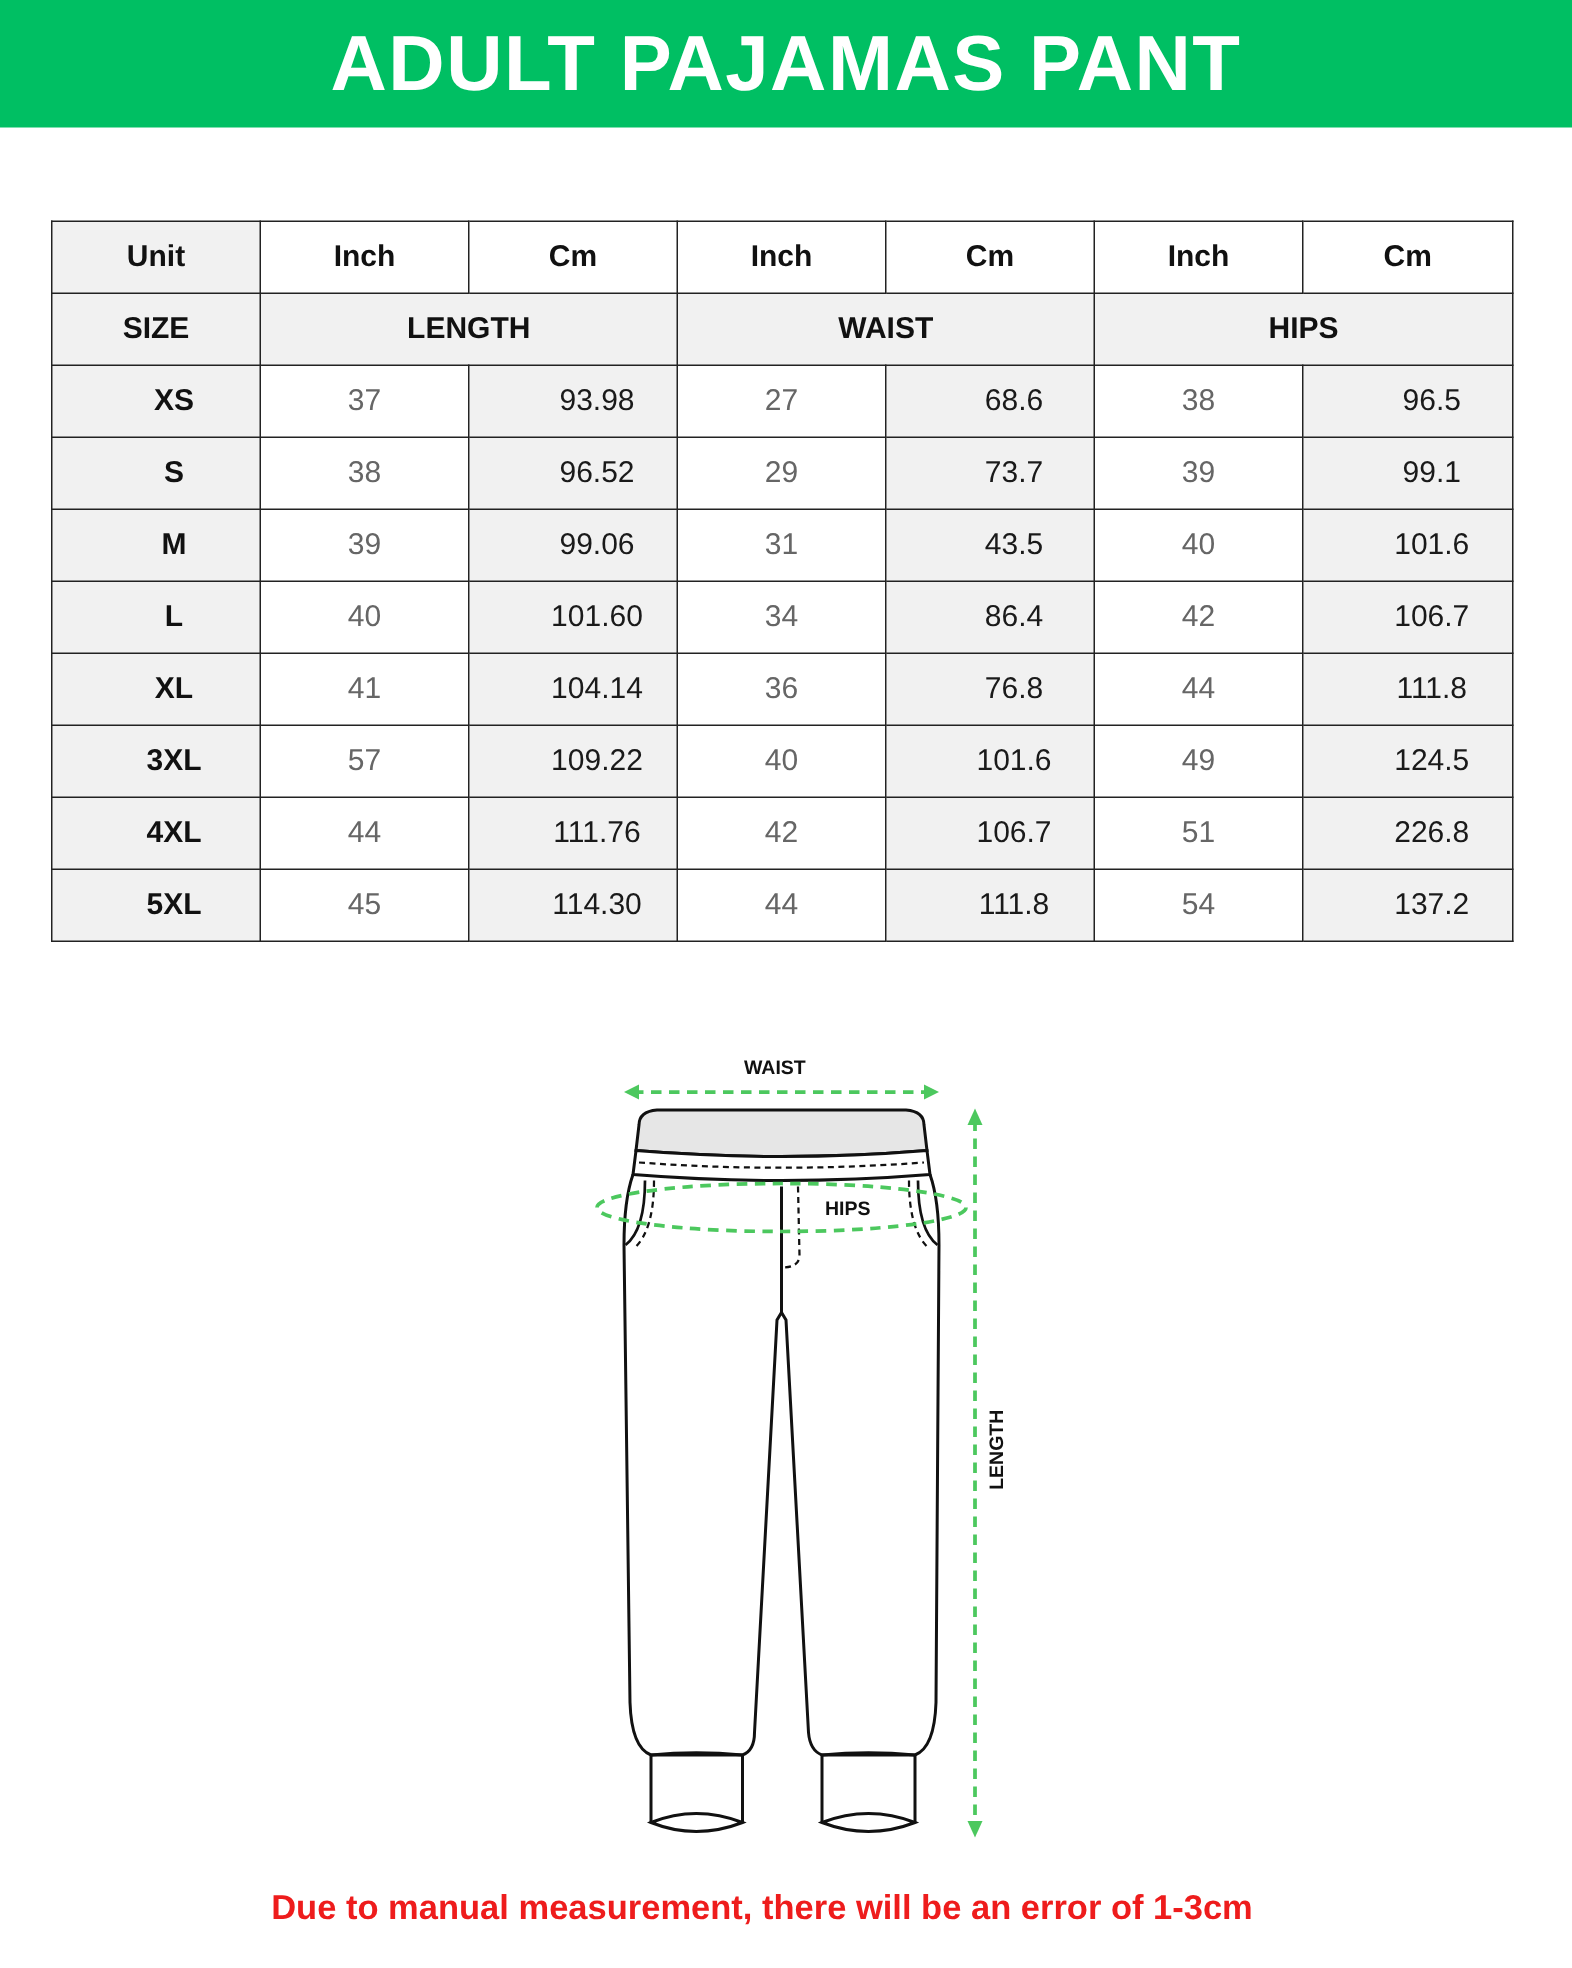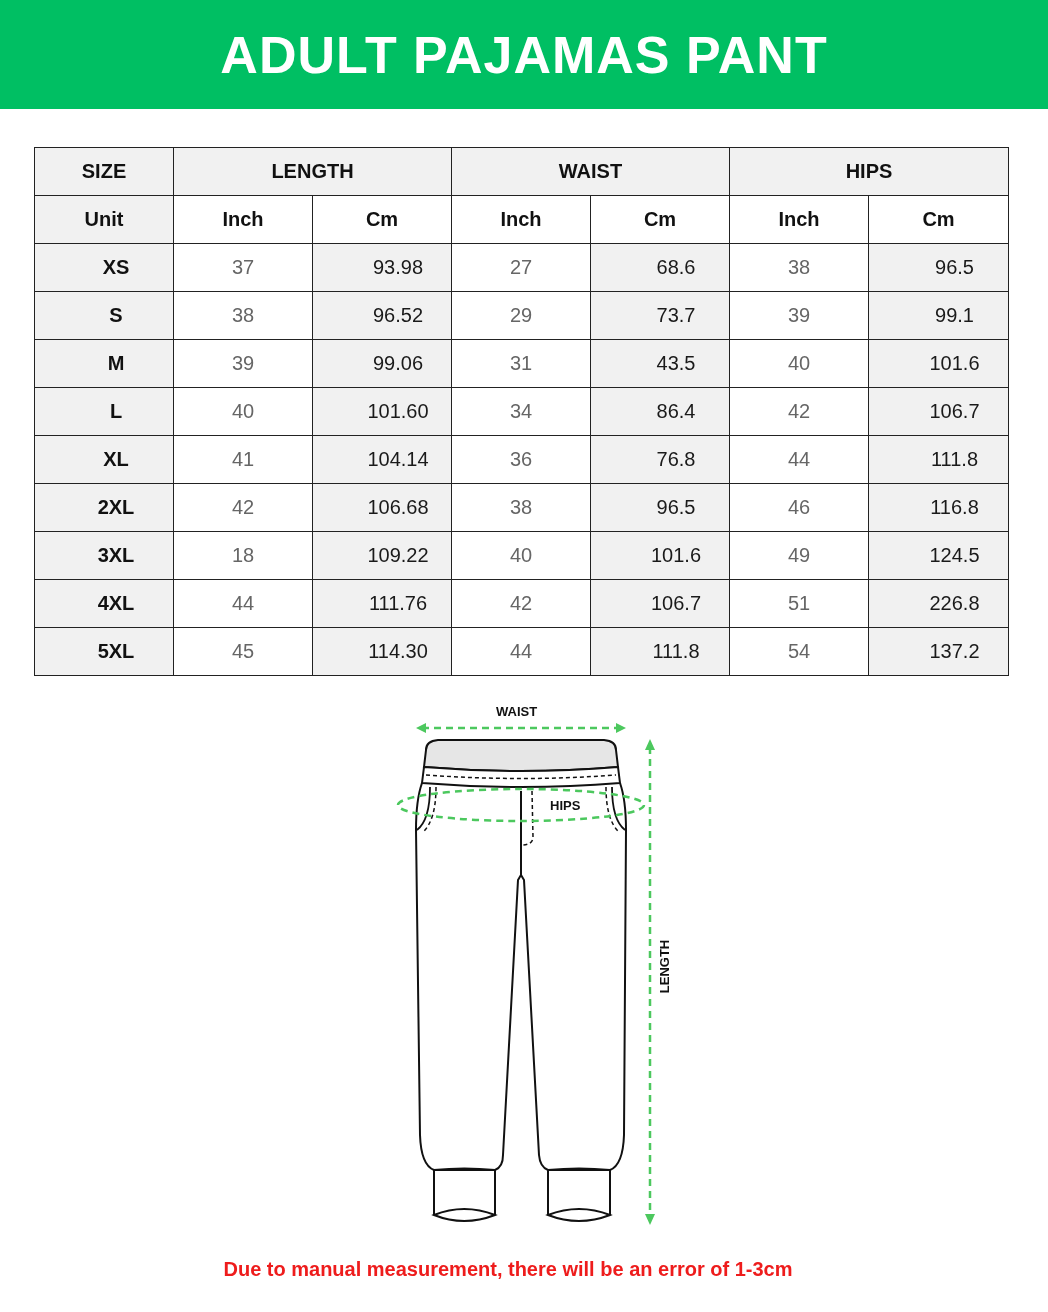--- a/index.html
+++ b/index.html
@@ -1,20 +1,20 @@
 <!DOCTYPE html>
 <html><head>
   <meta charset="utf-8">
   <style>
     * { box-sizing: border-box; margin: 0; padding: 0; }
     html, body { width: 1048px; height: 1312px; background: #ffffff; overflow: hidden; }
     body { position: relative; font-family: "Liberation Sans", "DejaVu Sans", sans-serif; }
 
     .banner {
-      position: absolute; left: 0; top: 0; width: 1048px; height: 109px;
+      position: absolute; left: 0; top: 0; width: 1048px; height: 85px;
       background: #00bf63;
       display: flex; align-items: center; justify-content: center;
     }
     .banner-title {
       color: #ffffff; font-size: 52px; font-weight: 700; letter-spacing: 1px;
       font-family: "Liberation Sans", sans-serif;
     }
 
     table.size-table {
       position: absolute; left: 34px; top: 147px;
@@ -45,21 +45,21 @@
     }
     .lbl-waist { left: 106px; top: 9px; }
     .lbl-hips { left: 160px; top: 103px; }
     .lbl-length {
       left: 244px; top: 264px; transform: rotate(-90deg); transform-origin: center;
       width: 60px; text-align: center;
     }
 
     .footer-note {
       position: absolute; left: 0; top: 1258px; width: 1016px; text-align: center;
-      color: #ee1c1c; font-size: 20px; font-weight: 700;
+      color: #ee1c1c; font-size: 23px; font-weight: 700;
       font-family: "Liberation Sans", sans-serif;
     }
   </style>
 </head>
 <body>
 
 <div class="banner">
   <div class="banner-title">ADULT PAJAMAS PANT</div>
 </div>
 
@@ -67,35 +67,35 @@
   <colgroup>
     <col style="width:139px">
       <col style="width:139px">
       <col style="width:139px">
     <col style="width:139px">
       <col style="width:139px">
       <col style="width:139px">
       <col style="width:140px">
   </colgroup>
   <thead>
-    <tr>
-      <th class="group-head">SIZE</th>
-      <th class="group-head" colspan="2">LENGTH</th>
-      <th class="group-head" colspan="2">WAIST</th>
-      <th class="group-head" colspan="2">HIPS</th>
-    </tr>
     <tr>
       <th class="unit-head unit-label">Unit</th>
       <th class="unit-head">Inch</th>
       <th class="unit-head">Cm</th>
       <th class="unit-head">Inch</th>
       <th class="unit-head">Cm</th>
       <th class="unit-head">Inch</th>
       <th class="unit-head">Cm</th>
     </tr>
+    <tr>
+      <th class="group-head">SIZE</th>
+      <th class="group-head" colspan="2">LENGTH</th>
+      <th class="group-head" colspan="2">WAIST</th>
+      <th class="group-head" colspan="2">HIPS</th>
+    </tr>
   </thead>
   <tbody>
     <tr>
       <td class="size-cell">XS</td>
       <td class="inch-cell">37</td>
       <td class="cm-cell">93.98</td>
       <td class="inch-cell">27</td>
       <td class="cm-cell">68.6</td>
       <td class="inch-cell">38</td>
       <td class="cm-cell">96.5</td>
@@ -130,31 +130,22 @@
     <tr>
       <td class="size-cell">XL</td>
       <td class="inch-cell">41</td>
       <td class="cm-cell">104.14</td>
       <td class="inch-cell">36</td>
       <td class="cm-cell">76.8</td>
       <td class="inch-cell">44</td>
       <td class="cm-cell">111.8</td>
     </tr>
     <tr>
-      <td class="size-cell">2XL</td>
-      <td class="inch-cell">42</td>
-      <td class="cm-cell">106.68</td>
-      <td class="inch-cell">38</td>
-      <td class="cm-cell">96.5</td>
-      <td class="inch-cell">46</td>
-      <td class="cm-cell">116.8</td>
-    </tr>
-    <tr>
       <td class="size-cell">3XL</td>
-      <td class="inch-cell">18</td>
+      <td class="inch-cell">57</td>
       <td class="cm-cell">109.22</td>
       <td class="inch-cell">40</td>
       <td class="cm-cell">101.6</td>
       <td class="inch-cell">49</td>
       <td class="cm-cell">124.5</td>
     </tr>
     <tr>
       <td class="size-cell">4XL</td>
       <td class="inch-cell">44</td>
       <td class="cm-cell">111.76</td>

